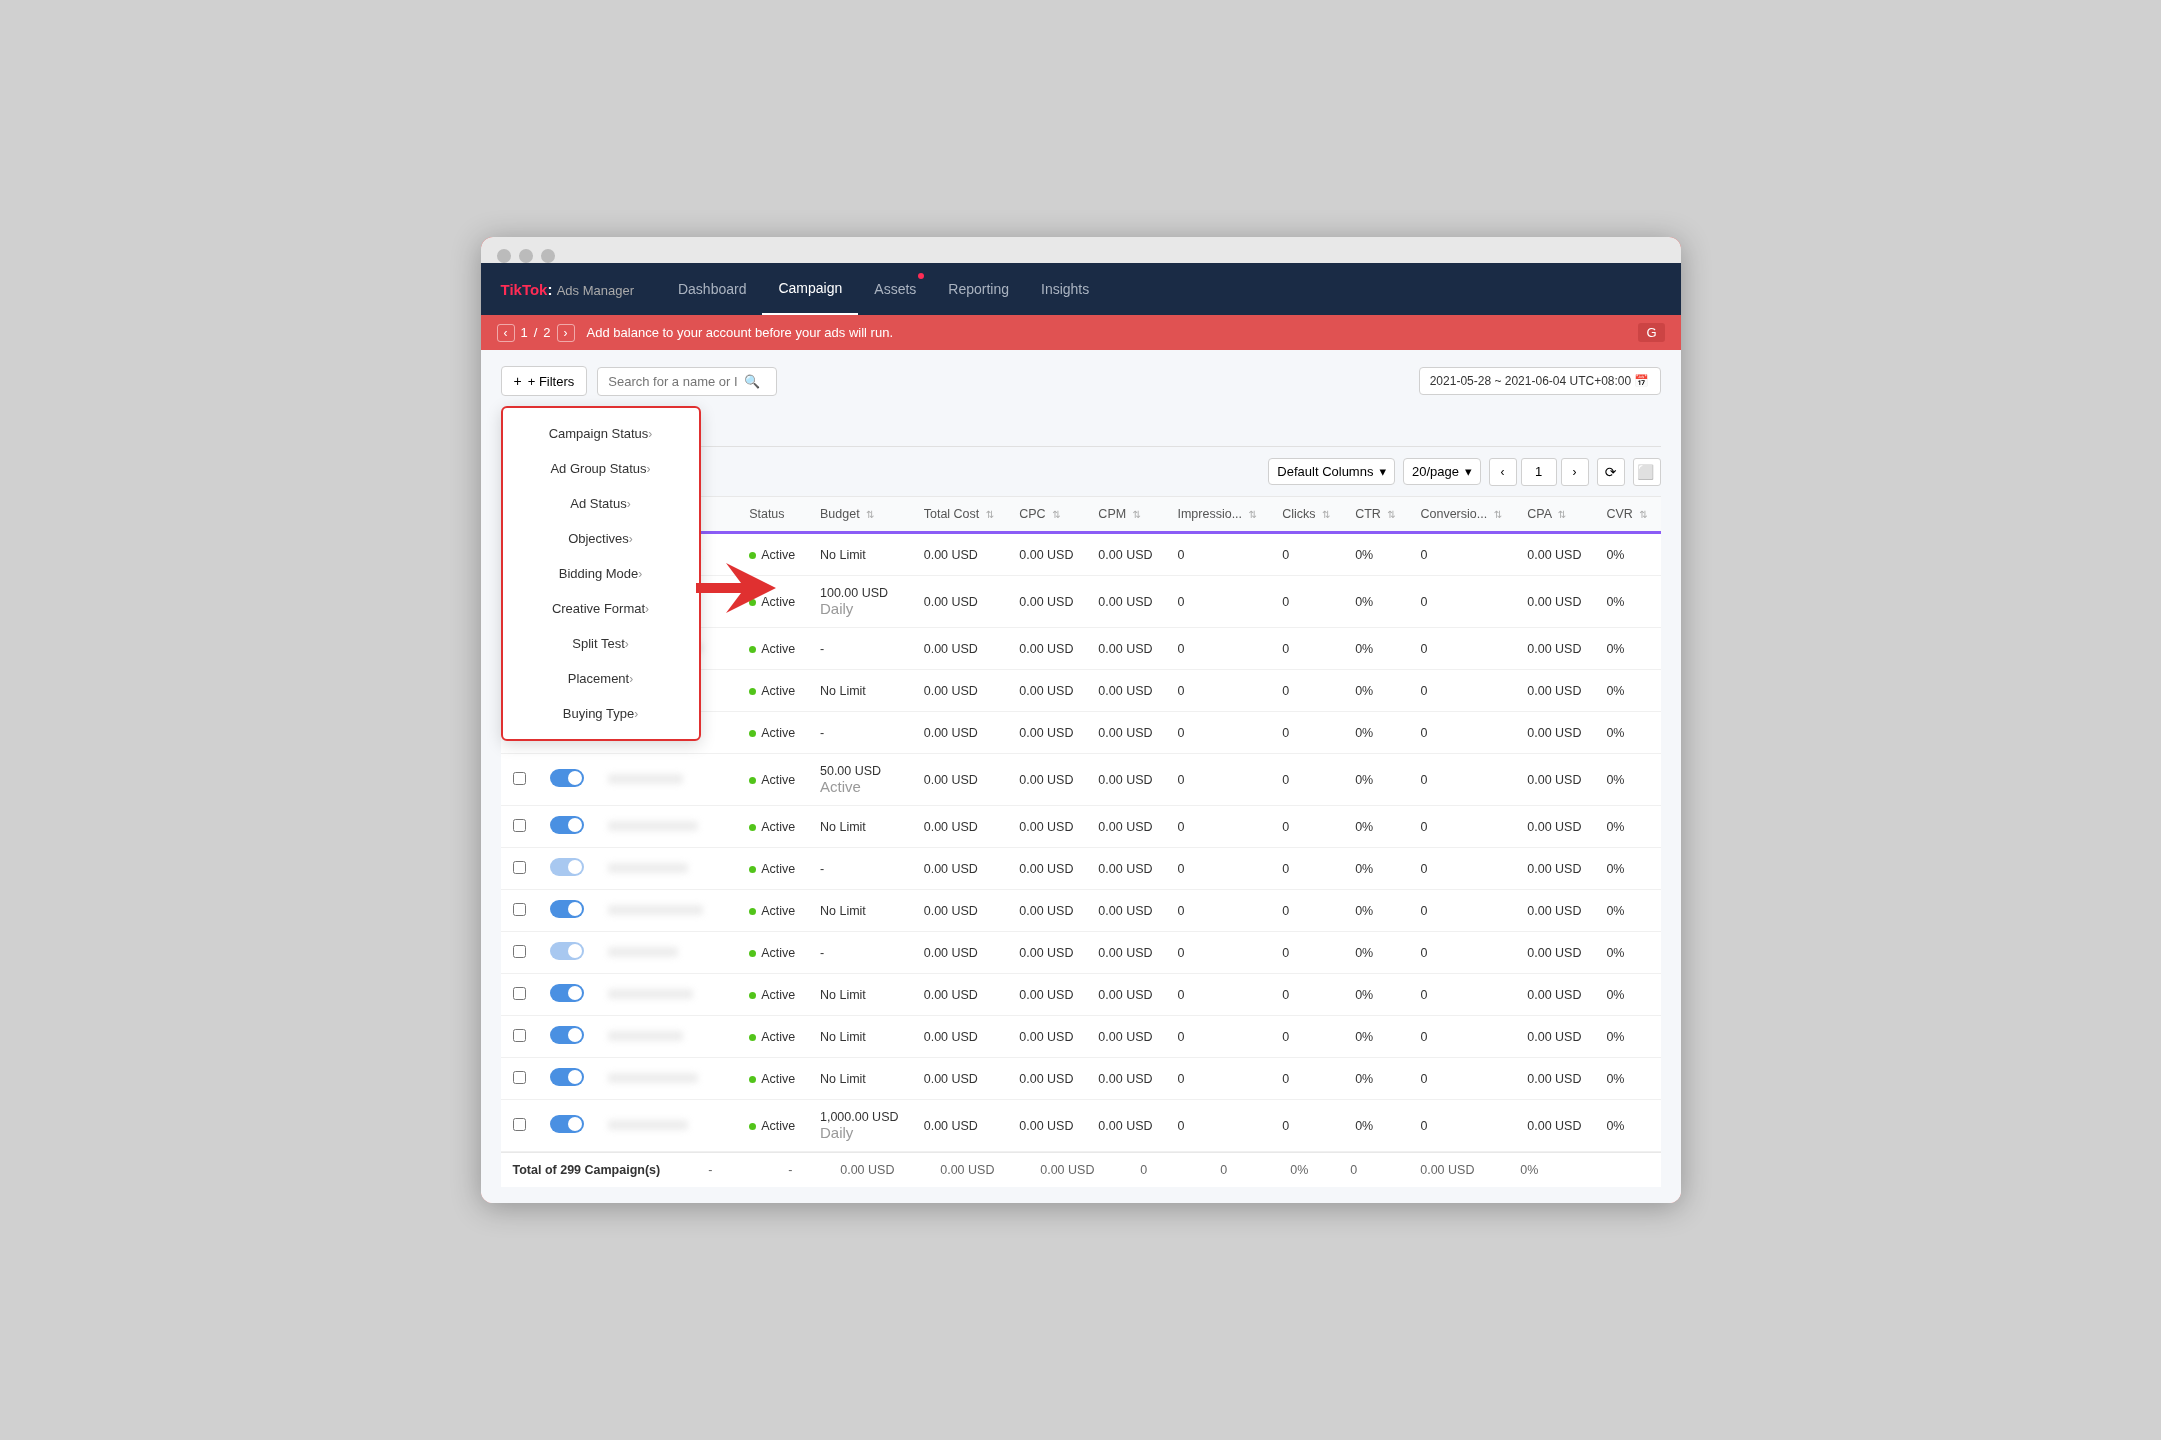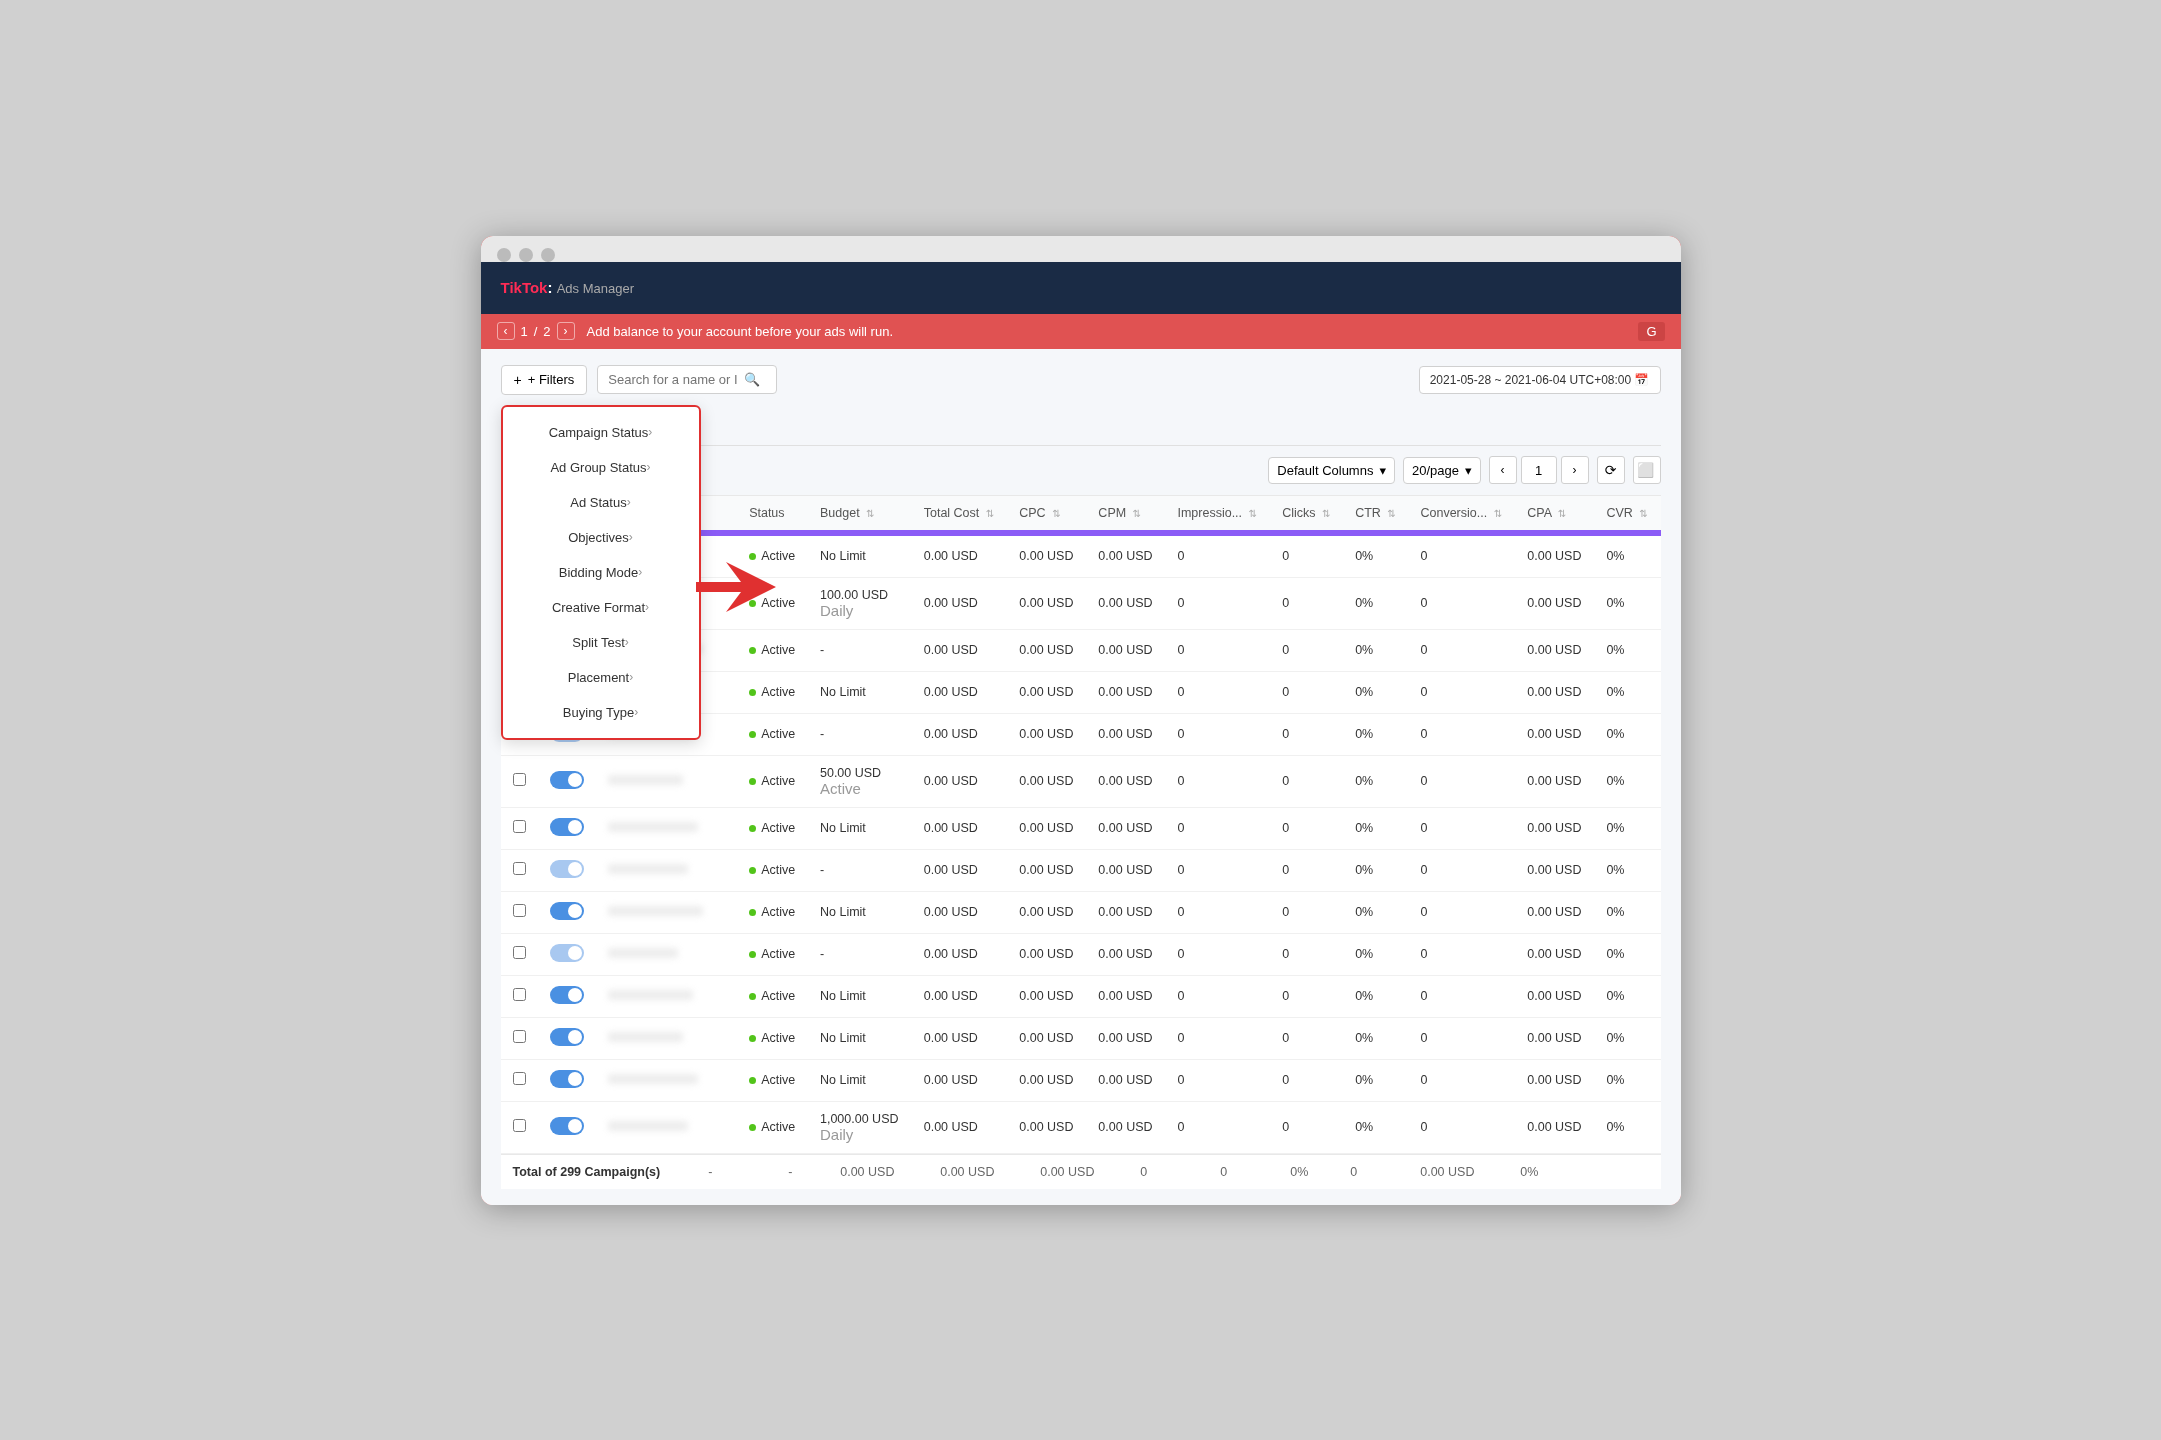--- a/index.html
+++ b/index.html
@@ -224,21 +224,21 @@
     }
     
     .data-table {
       width: 100%;
       border-collapse: collapse;
       font-size: 12.5px;
       background: #fff;
     }
     .data-table th {
       background: #f9fafb;
-      border-bottom: 6px solid #8b5cf6;
+      border-bottom: 3px solid #8b5cf6;
       border-top: 1px solid #e8e8e8;
       padding: 10px 12px;
       text-align: left;
       font-weight: 500;
       color: #555;
       white-space: nowrap;
     }
     .data-table th .sort-arrows { color: #aaa; font-size: 10px; margin-left: 3px; }
     .data-table td {
       padding: 10px 12px;
@@ -341,20 +341,30 @@
     <div class="browser-dot"></div>
     <div class="browser-dot"></div>
   </div>
 
   <div class="app-container">
 
     <nav class="nav-bar">
       <div class="nav-logo">
         <span>TikTok</span><span style="color:#fff">:</span>
         <span class="subtitle">Ads Manager</span>
+      </div>
+      <div class="nav-items">
+        <div class="nav-item">Dashboard</div>
+        <div class="nav-item active">Campaign</div>
+        <div class="nav-item" style="position:relative;">
+          <span>Assets</span>
+          <span class="nav-dot"></span>
+        </div>
+        <div class="nav-item">Reporting</div>
+        <div class="nav-item">Insights</div>
       </div>
     </nav>
 
     <div class="alert-bar">
       <div class="alert-nav">
         <button class="alert-btn">‹</button>
         <span>1</span>
         <span>/</span>
         <span>2</span>
         <button class="alert-btn">›</button>

